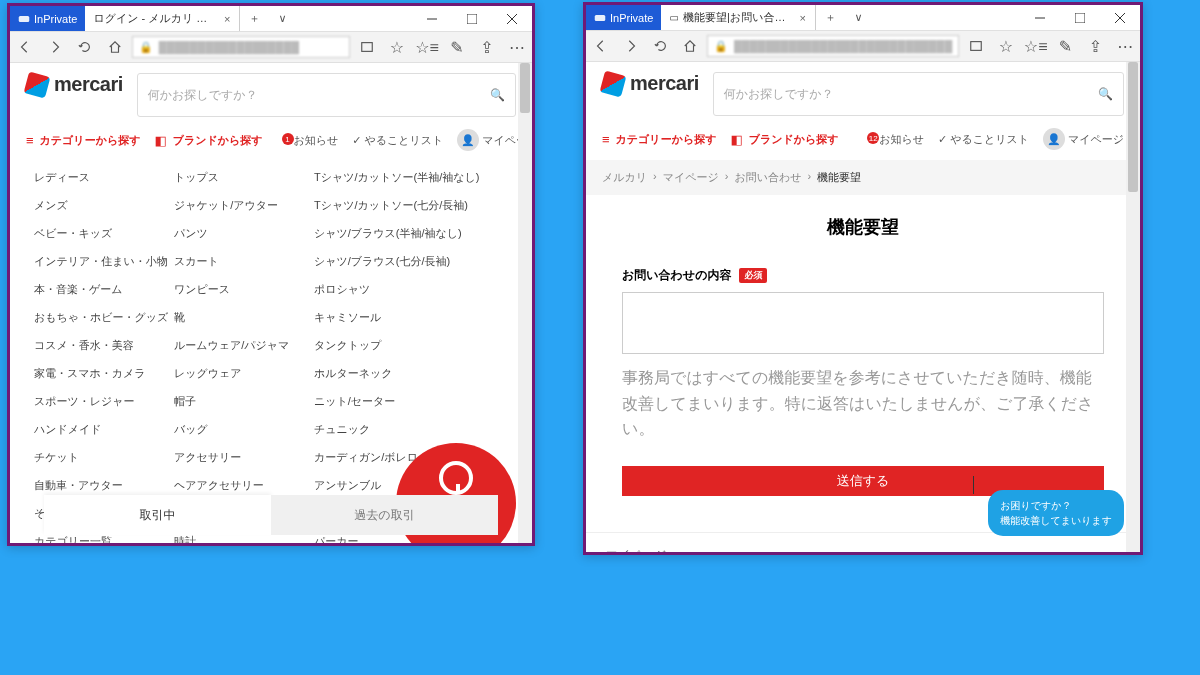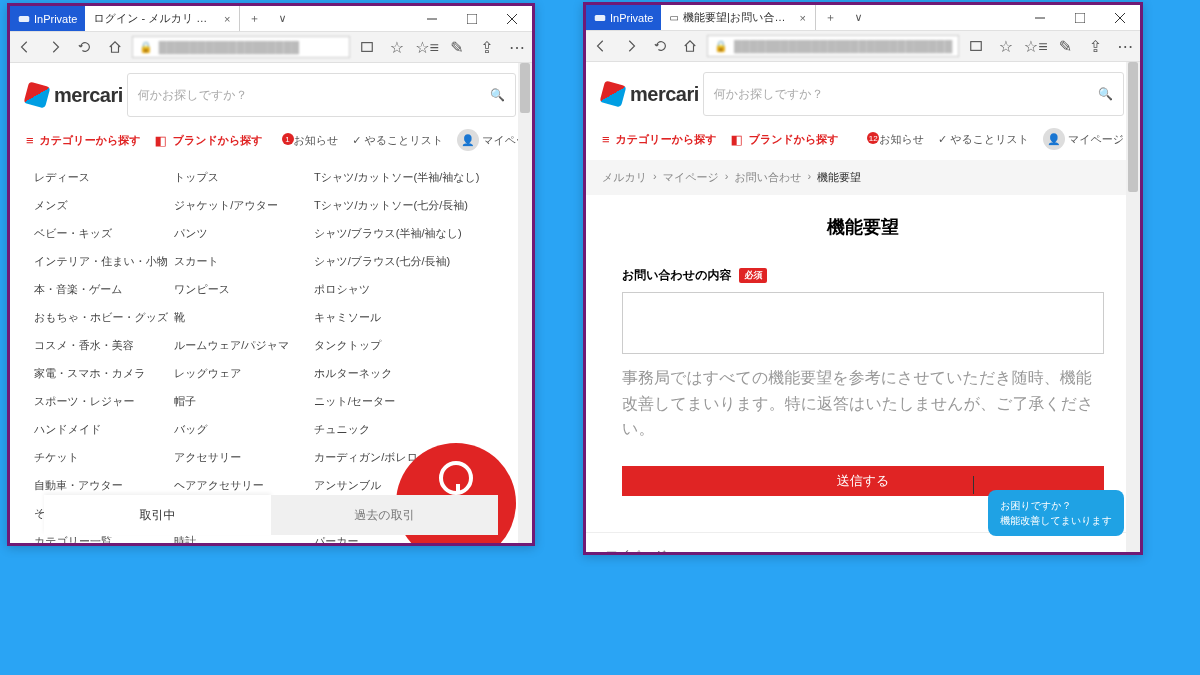--- a/index.html
+++ b/index.html
@@ -18,21 +18,21 @@
   .winbtn { width: 40px; display: flex; align-items: center; justify-content: center; color: #555; }
   .winbtn svg { width: 10px; height: 10px; stroke: #333; stroke-width: 1; fill: none; }
   .addrbar { height: 32px; background: #f3f3f3; display: flex; align-items: center; border-top: 1px solid #e0e0e0; border-bottom: 1px solid #e0e0e0; }
   .addrbtn { width: 30px; display: flex; align-items: center; justify-content: center; color: #555; }
   .addrbtn svg { width: 14px; height: 14px; stroke: #555; stroke-width: 1.3; fill: none; }
   .url { flex: 1; height: 22px; background: #fff; border: 1px solid #ccc; margin: 0 2px; display: flex; align-items: center; padding: 0 6px; color: #bbb; gap: 6px; filter: blur(1.2px); font-size: 11px; }
   .url .lock { filter: none; }
   .content { position: relative; height: calc(100% - 57px); overflow: hidden; background: #fff; }
   .scroll { position: absolute; right: 0; top: 0; bottom: 0; width: 14px; background: #f0f0f0; }
   .scroll .thumb { position: absolute; left: 2px; right: 2px; background: #c4c4c4; border-radius: 2px; }
-  .header { display: flex; align-items: center; padding: 10px 16px 8px; gap: 4px; }
+  .header { display: flex; align-items: flex-start; padding: 10px 16px 8px; gap: 14px; }
   .logo { display: flex; align-items: center; gap: 6px; font-weight: 700; font-size: 20px; color: #333; letter-spacing:-.5px;}
   .logo .cube { width: 22px; height: 22px; position: relative; }
   .logo .cube::before { content:''; position:absolute; inset:0; background: linear-gradient(135deg,#e02424 0 50%,#009ee3 50% 100%); border-radius:4px; transform: rotate(15deg); }
   .search { flex: 1; height: 44px; border: 1px solid #ddd; border-radius: 3px; display: flex; align-items: center; padding: 0 10px; color: #aaa; font-size: 12px; }
   .search .mag { margin-left: auto; color: #666; }
   .nav { display: flex; align-items: center; padding: 4px 16px 10px; gap: 14px; font-size: 11px; color: #555; white-space: nowrap; }
   .nav .dot { color:#e02424; font-size:13px; margin-right:3px;}
   .nav .redtxt { color:#e02424; font-weight:600;}
   .nav .item { display:flex; align-items:center; gap:3px;}
   .badge { position:relative; }
@@ -58,21 +58,21 @@
   .form { padding: 8px 36px 16px; font-size:12px;}
   .lbl { display:flex; align-items:center; gap:8px; font-weight:600; margin-bottom:8px;}
   .req { background:#e02424; color:#fff; font-size:9px; padding:1px 5px; border-radius:2px;}
   textarea { width:100%; height:62px; border:1px solid #ccc; resize:none; padding:6px;}
   .help { color:#999; font-size:16px; line-height:1.6; margin-top:8px;}
   .submit { width:100%; height:30px; background:#e02424; color:#fff; border:none; font-size:13px; margin-top:24px; cursor:pointer; position:relative;}
   .cursor-line { position:absolute; right:130px; top:10px; width:1px; height:18px; background:#333;}
   .linklist { margin: 20px 0 0;}
   .linklist .row { padding:14px 20px; border-bottom:1px solid #eee; font-size:12px; color:#555; display:flex; justify-content:space-between;}
   .linklist .row:first-child { border-top:1px solid #eee;}
-  .helpbubble { position:absolute; right:16px; bottom:16px; background:#1fa2e4; color:#fff; font-size:10px; padding:8px 12px; border-radius:8px; line-height:1.5;}
+  .helpbubble { position:absolute; right:16px; bottom:16px; background:#1fa2e4; color:#fff; font-size:10px; padding:8px 12px; border-radius:15px; line-height:1.5;}
   .helpbubble::after { content:''; position:absolute; bottom:-6px; right:30px; border:6px solid transparent; border-top-color:#1fa2e4;}
 </style>
 </head>
 <body>
 
 <div class="window w1">
   <div class="titlebar">
     <div class="inprivate">
       <svg viewBox="0 0 16 16">
           <rect x="1" y="4" width="14" height="8" rx="2" fill="#fff" opacity=".9"></rect>

